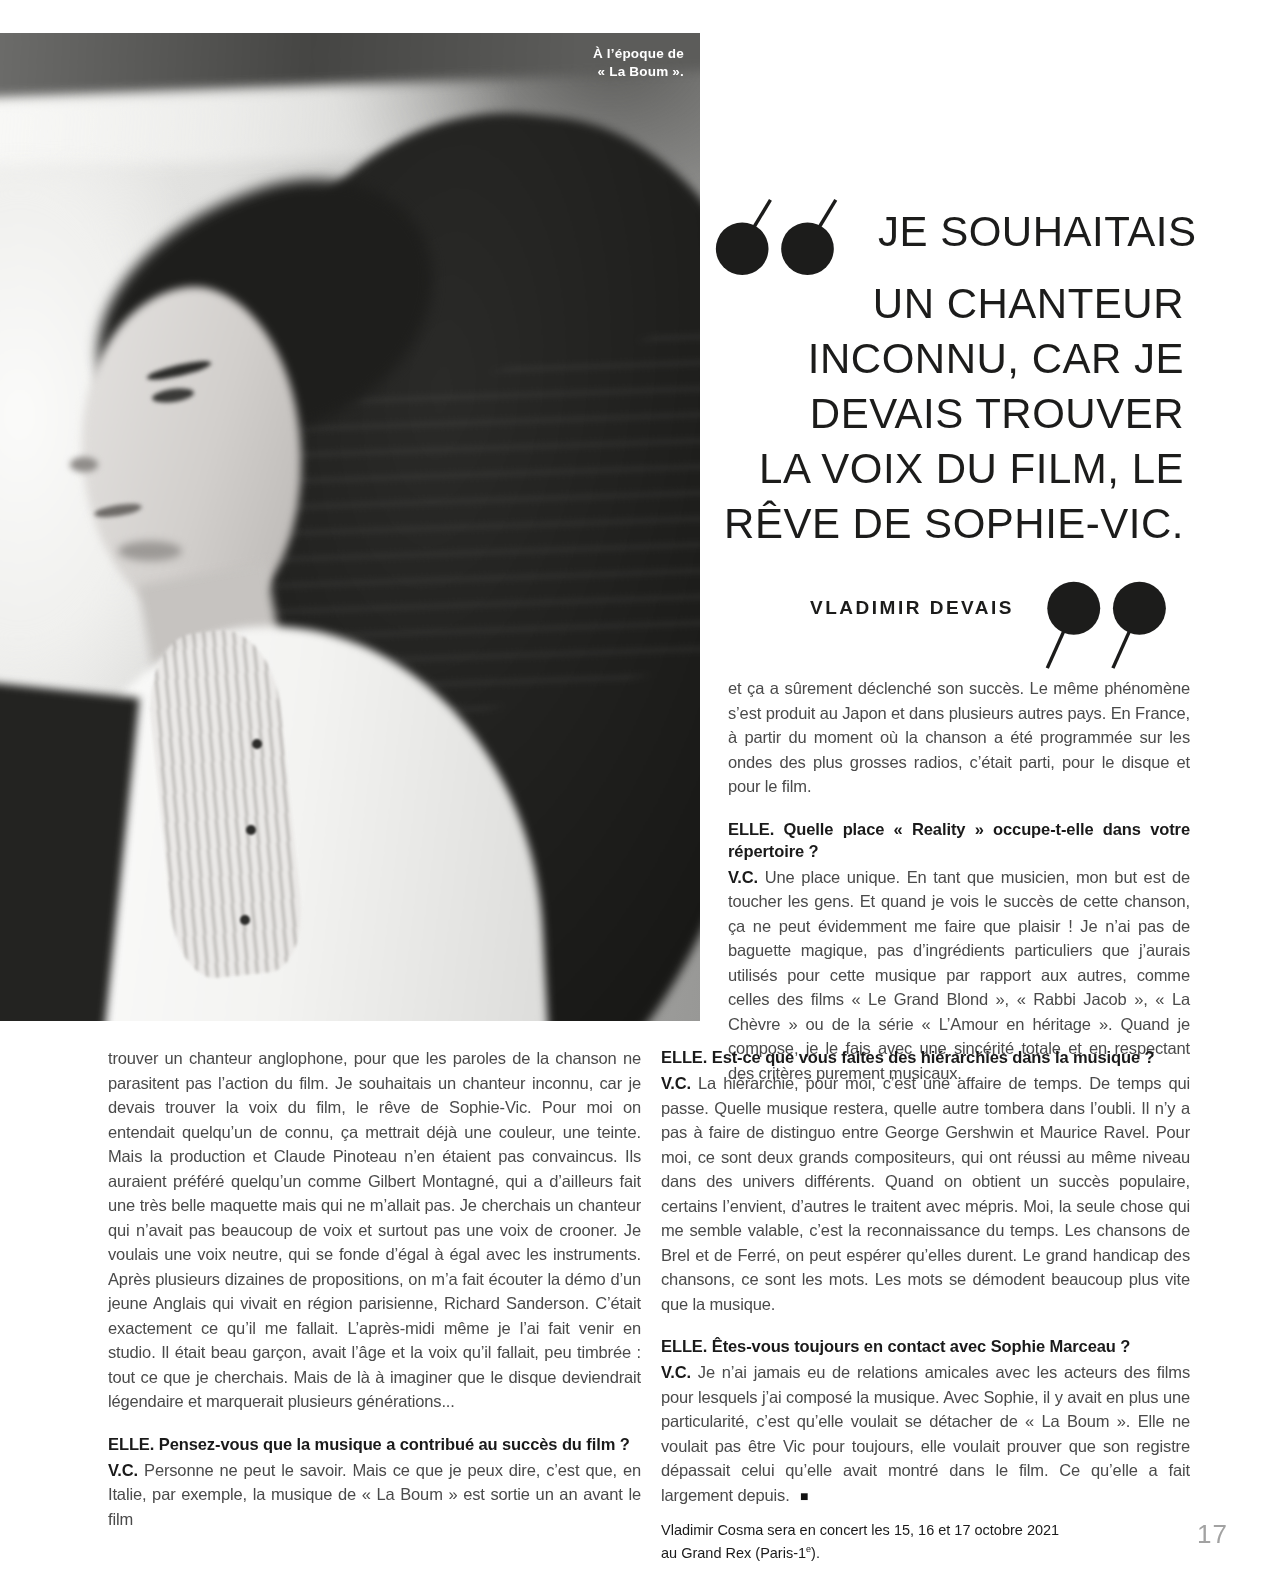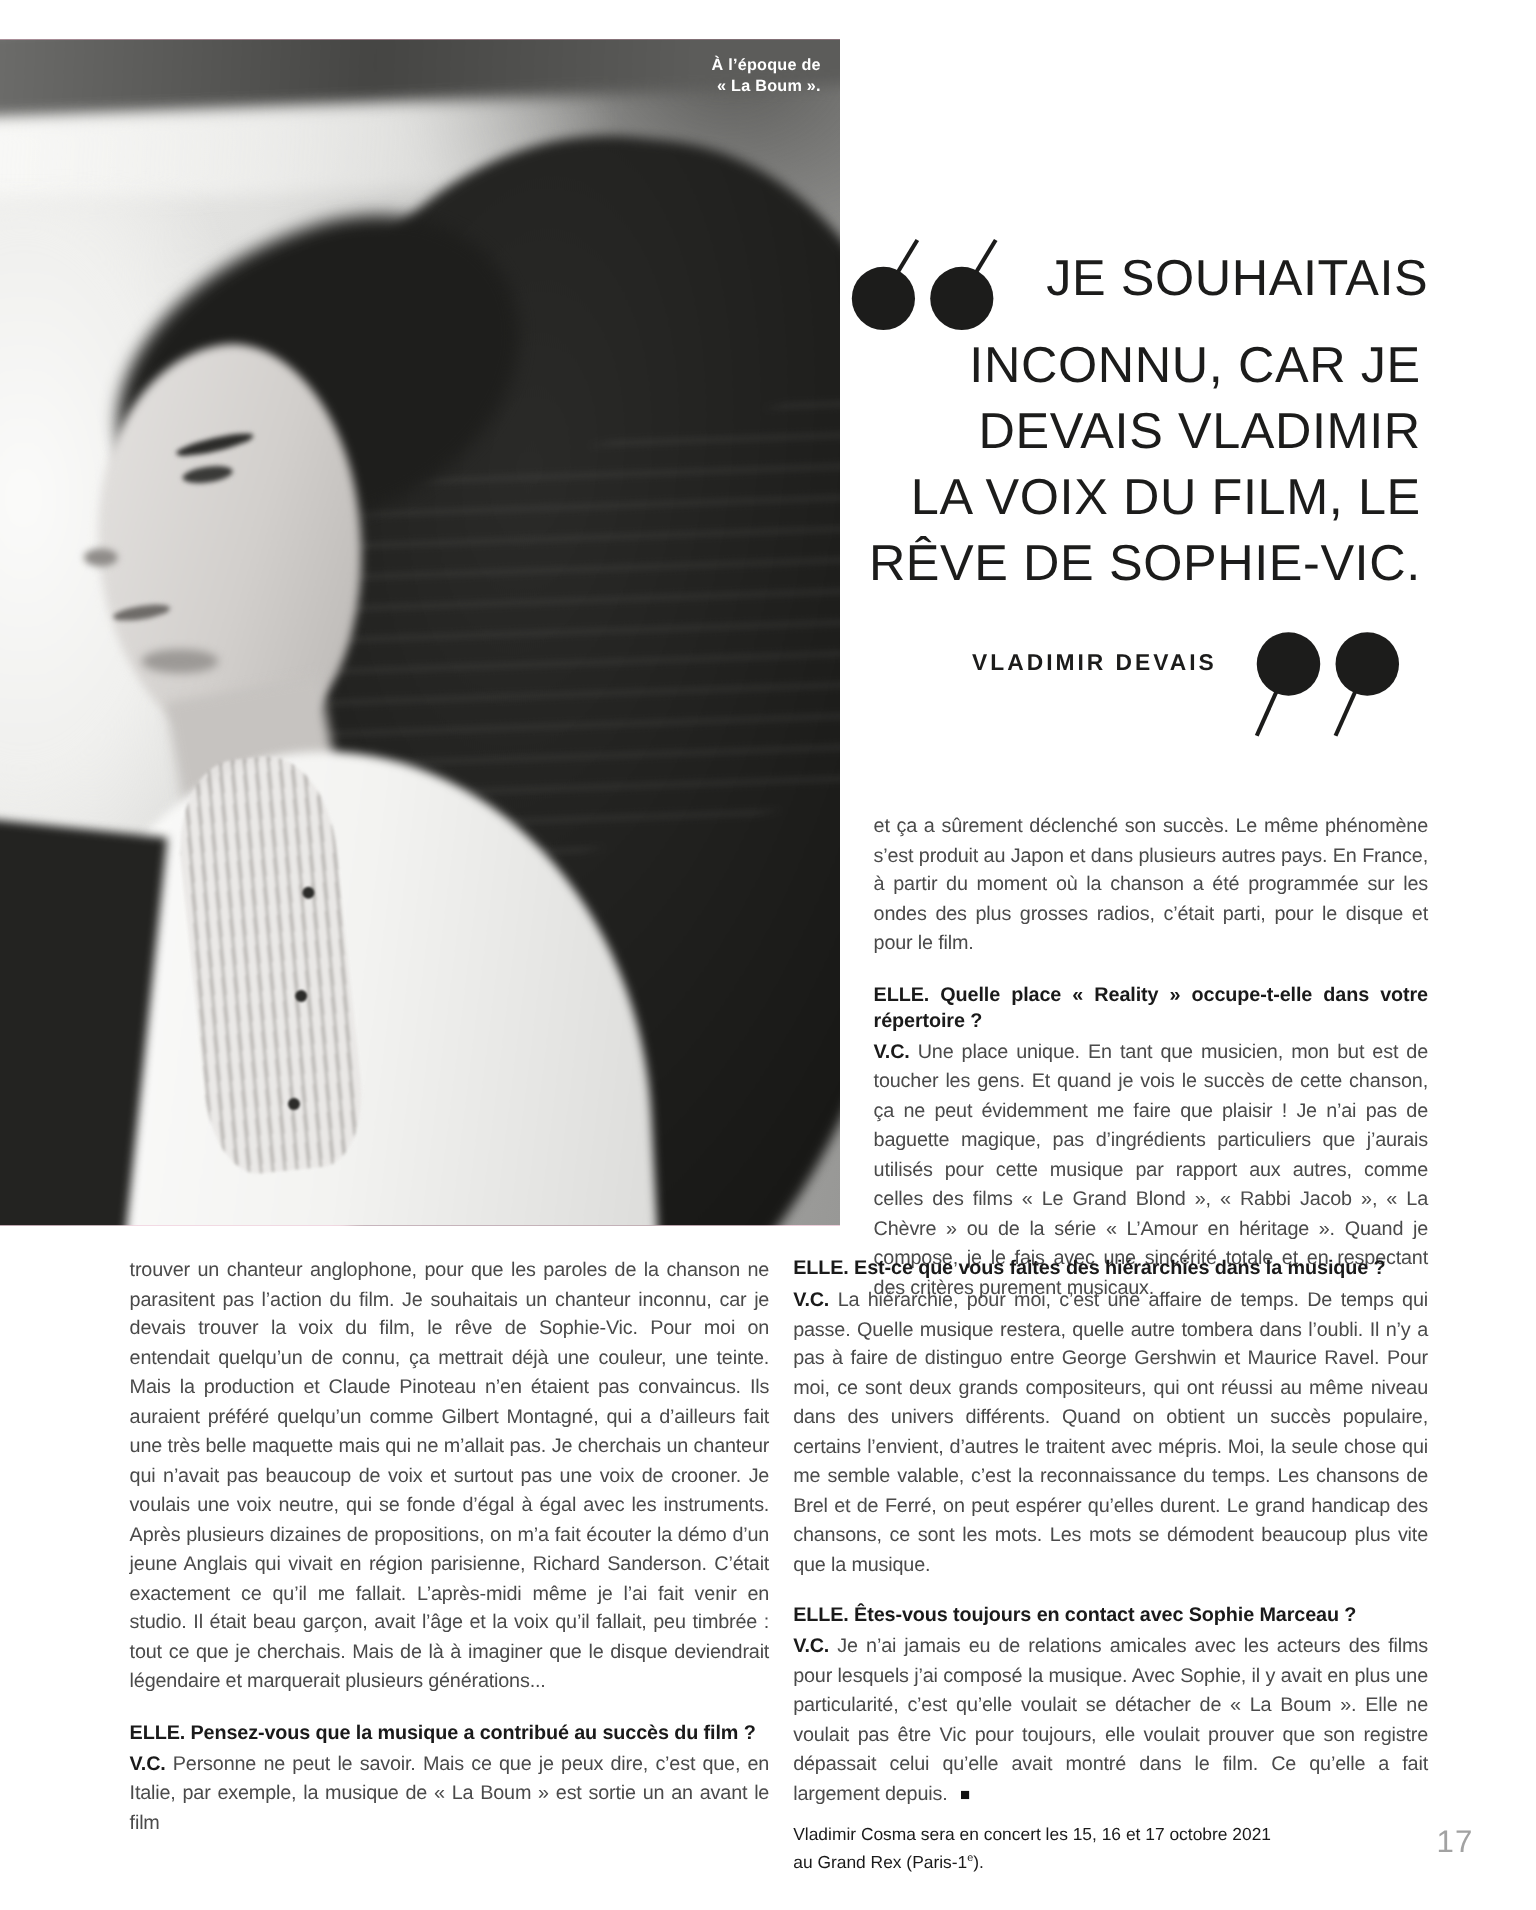--- a/index.html
+++ b/index.html
@@ -49,21 +49,21 @@
   .ph-btn1 { left:252px; top:706px; } .ph-btn2 { left:246px; top:792px; } .ph-btn3 { left:240px; top:882px; }
   .ph-dark-left { left:-55px; top:655px; width:175px; height:380px; background:#232321; transform:rotate(6deg); filter:blur(4px); }
 
   .photo-caption { position:absolute; top:12px; right:16px; text-align:right;
     color:#ffffff; font-size:13.5px; line-height:18px; font-weight:600; letter-spacing:.2px; }
   .photo-caption span { display:block; }
 
   
   .pull-quote { position:absolute; top:204px; right:96px; width:470px; text-align:right; color:#1c1c1b; }
   .quote-line { font-size:42px; line-height:55px; font-weight:300; letter-spacing:.5px; white-space:nowrap; }
-  .quote-first { display:flex; justify-content:center; align-items:flex-start; gap:16px; }
+  .quote-first { display:flex; justify-content:flex-start; align-items:flex-start; gap:16px; }
   .open-quotes svg { width:148px; height:78px; margin-top:-6px; display:block; }
   .attribution-row { display:flex; justify-content:flex-end; align-items:flex-start; gap:22px; margin-top:24px; }
   .quote-attribution { font-size:19px; font-weight:bold; letter-spacing:2.5px; padding-top:22px; color:#1c1c1b; }
   .close-quotes svg { width:148px; height:98px; display:block; }
 
   
   .body-p { font-size:16.5px; line-height:24.5px; color:#4a4a4a; text-align:justify; letter-spacing:-.15px; }
   .q { font-size:16.5px; line-height:22px; font-weight:bold; color:#1a1a1a; text-align:justify; letter-spacing:-.1px; margin:19px 0 3px 0; }
   .speaker { font-weight:bold; color:#1a1a1a; }
   .col-right-top { position:absolute; left:728px; top:676px; width:462px; }
@@ -118,22 +118,23 @@
       <span class="open-quotes">
         <svg viewBox="0 0 150 80" xmlns="http://www.w3.org/2000/svg">
           <circle cx="28" cy="52" r="27" fill="#1c1c1b"></circle>
           <line x1="40" y1="30" x2="57" y2="2" stroke="#1c1c1b" stroke-width="3.5"></line>
           <circle cx="95" cy="52" r="27" fill="#1c1c1b"></circle>
           <line x1="107" y1="30" x2="124" y2="2" stroke="#1c1c1b" stroke-width="3.5"></line>
         </svg>
       </span>
       <span>JE SOUHAITAIS</span>
     </div>
+    <div class="quote-line">UN CHANTEUR</div>
     <div class="quote-line">INCONNU, CAR JE</div>
-    <div class="quote-line">DEVAIS VLADIMIR</div>
+    <div class="quote-line">DEVAIS TROUVER</div>
     <div class="quote-line">LA VOIX DU FILM, LE</div>
     <div class="quote-line">RÊVE DE SOPHIE-VIC.</div>
     <div class="attribution-row">
       <span class="quote-attribution">VLADIMIR DEVAIS</span>
       <span class="close-quotes">
         <svg viewBox="0 0 150 100" xmlns="http://www.w3.org/2000/svg">
           <circle cx="38" cy="34" r="27" fill="#1c1c1b"></circle>
           <line x1="28" y1="57" x2="11" y2="95" stroke="#1c1c1b" stroke-width="3.5"></line>
           <circle cx="105" cy="34" r="27" fill="#1c1c1b"></circle>
           <line x1="95" y1="57" x2="78" y2="95" stroke="#1c1c1b" stroke-width="3.5"></line>

